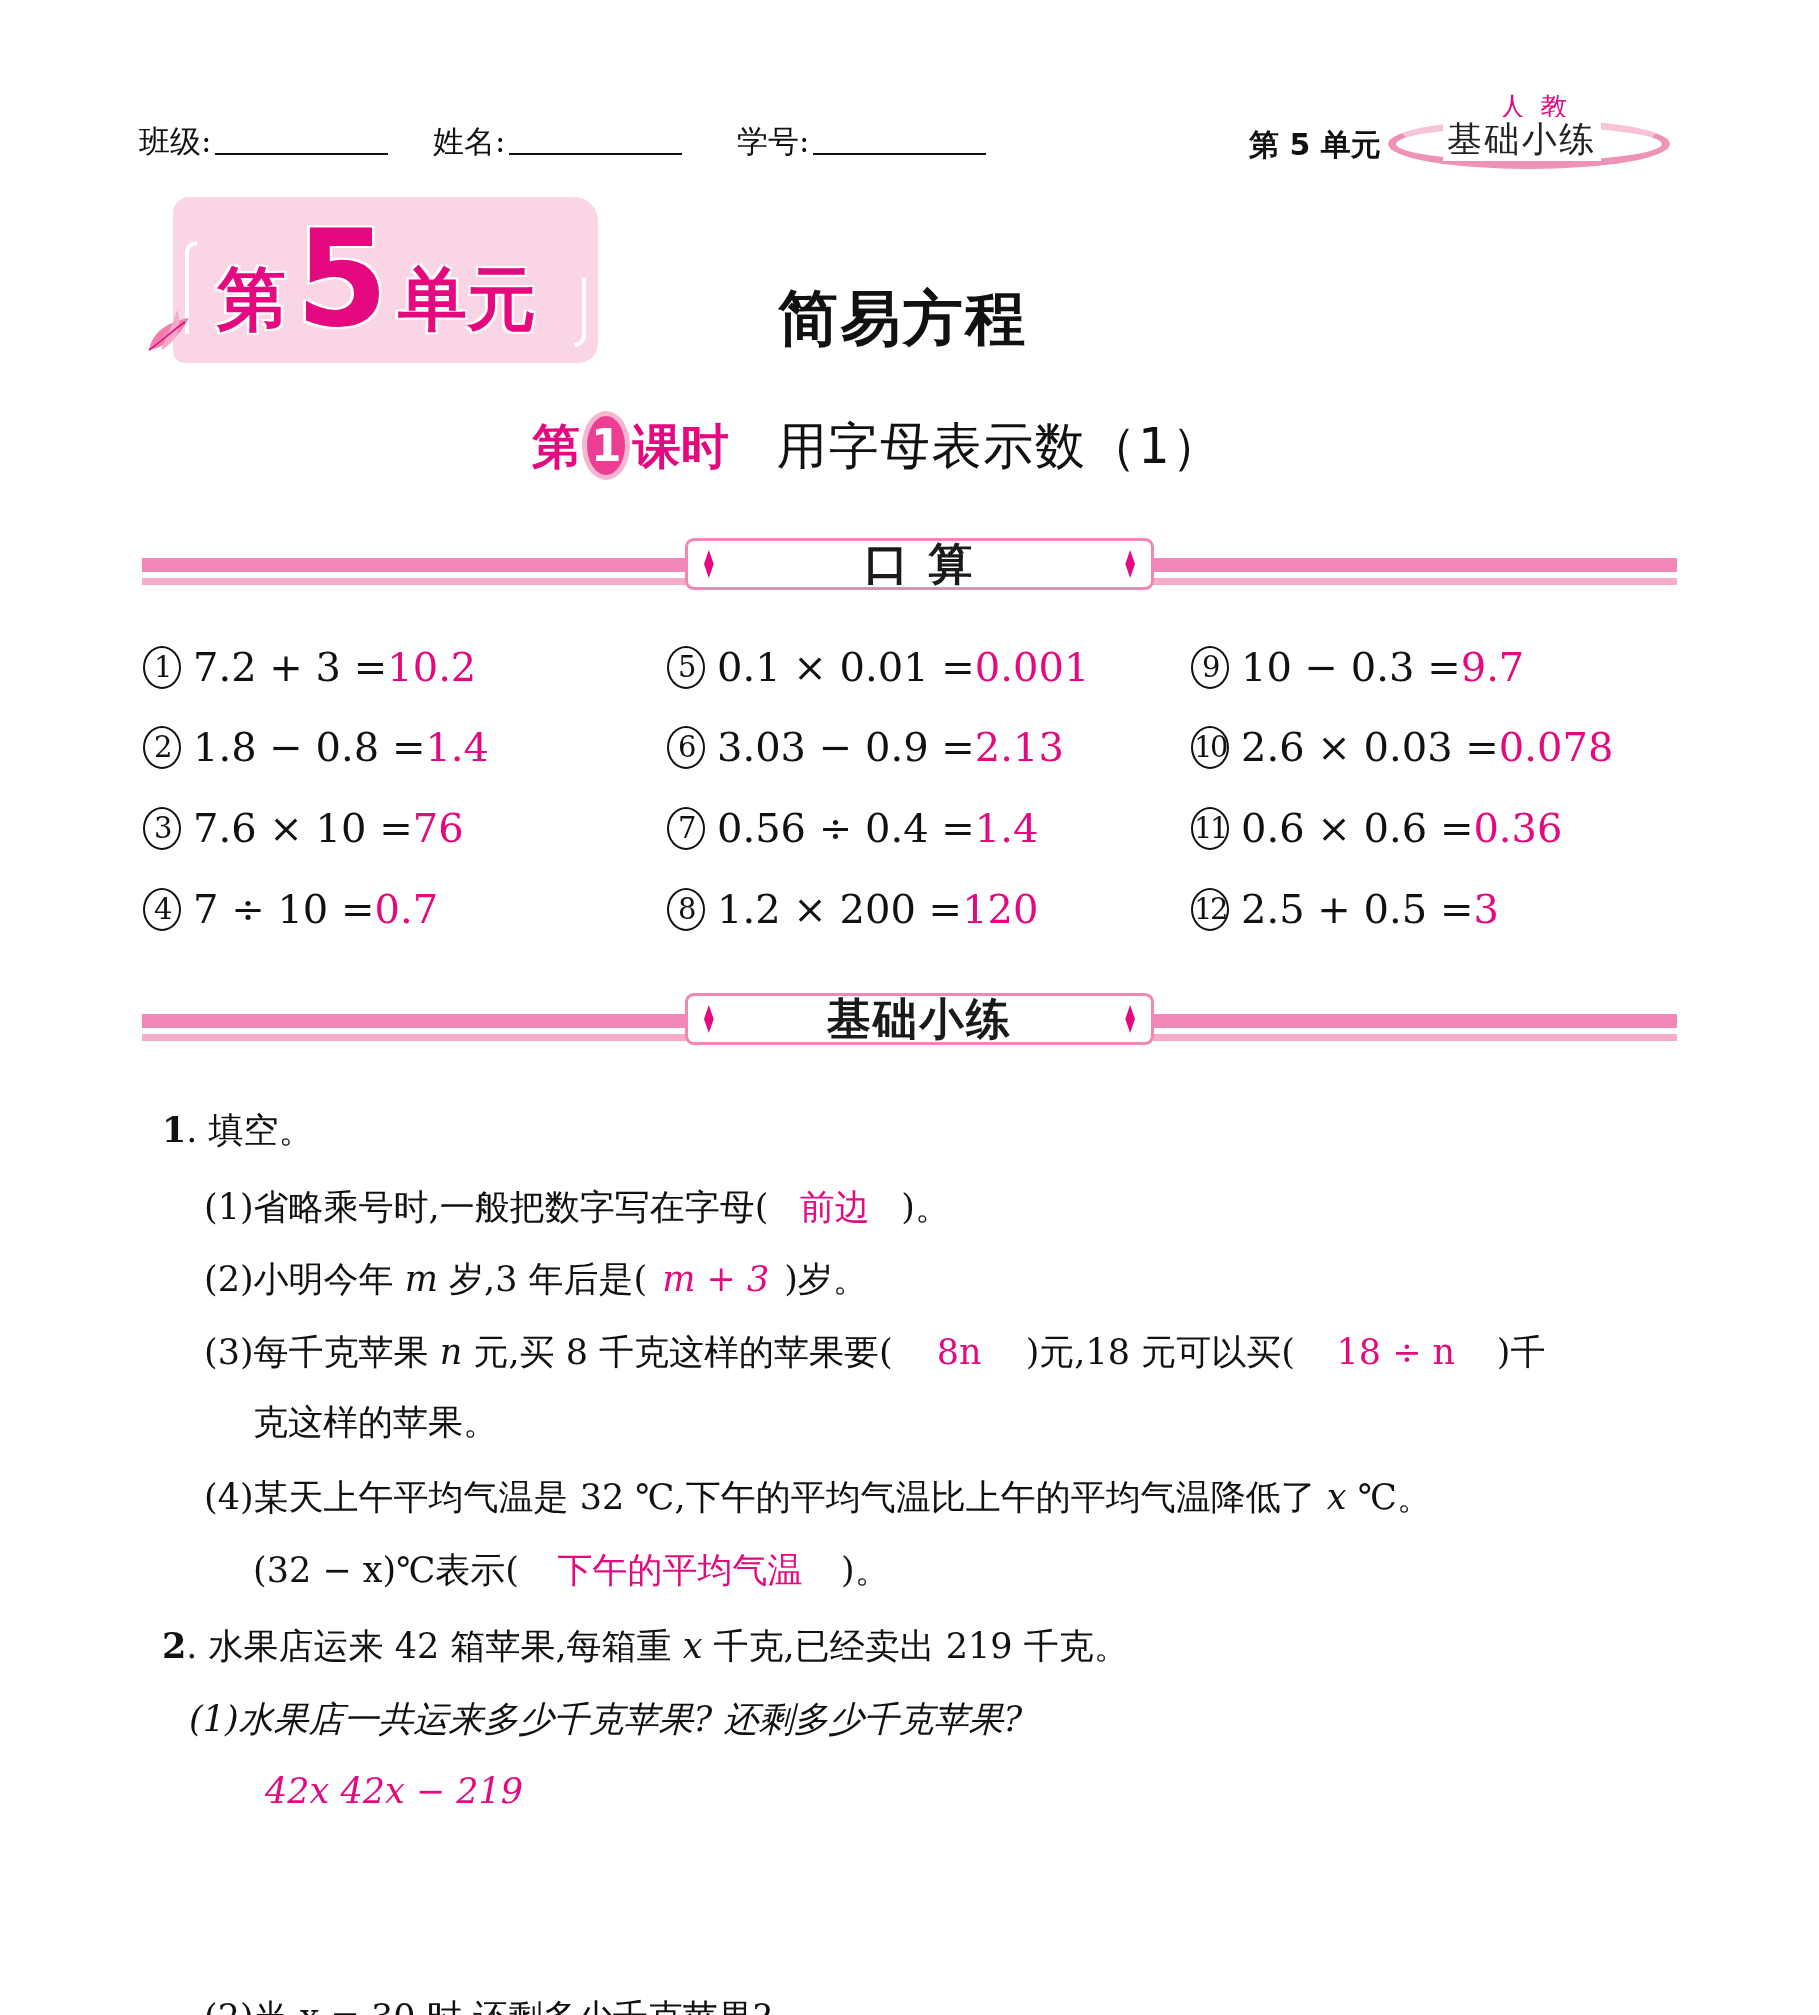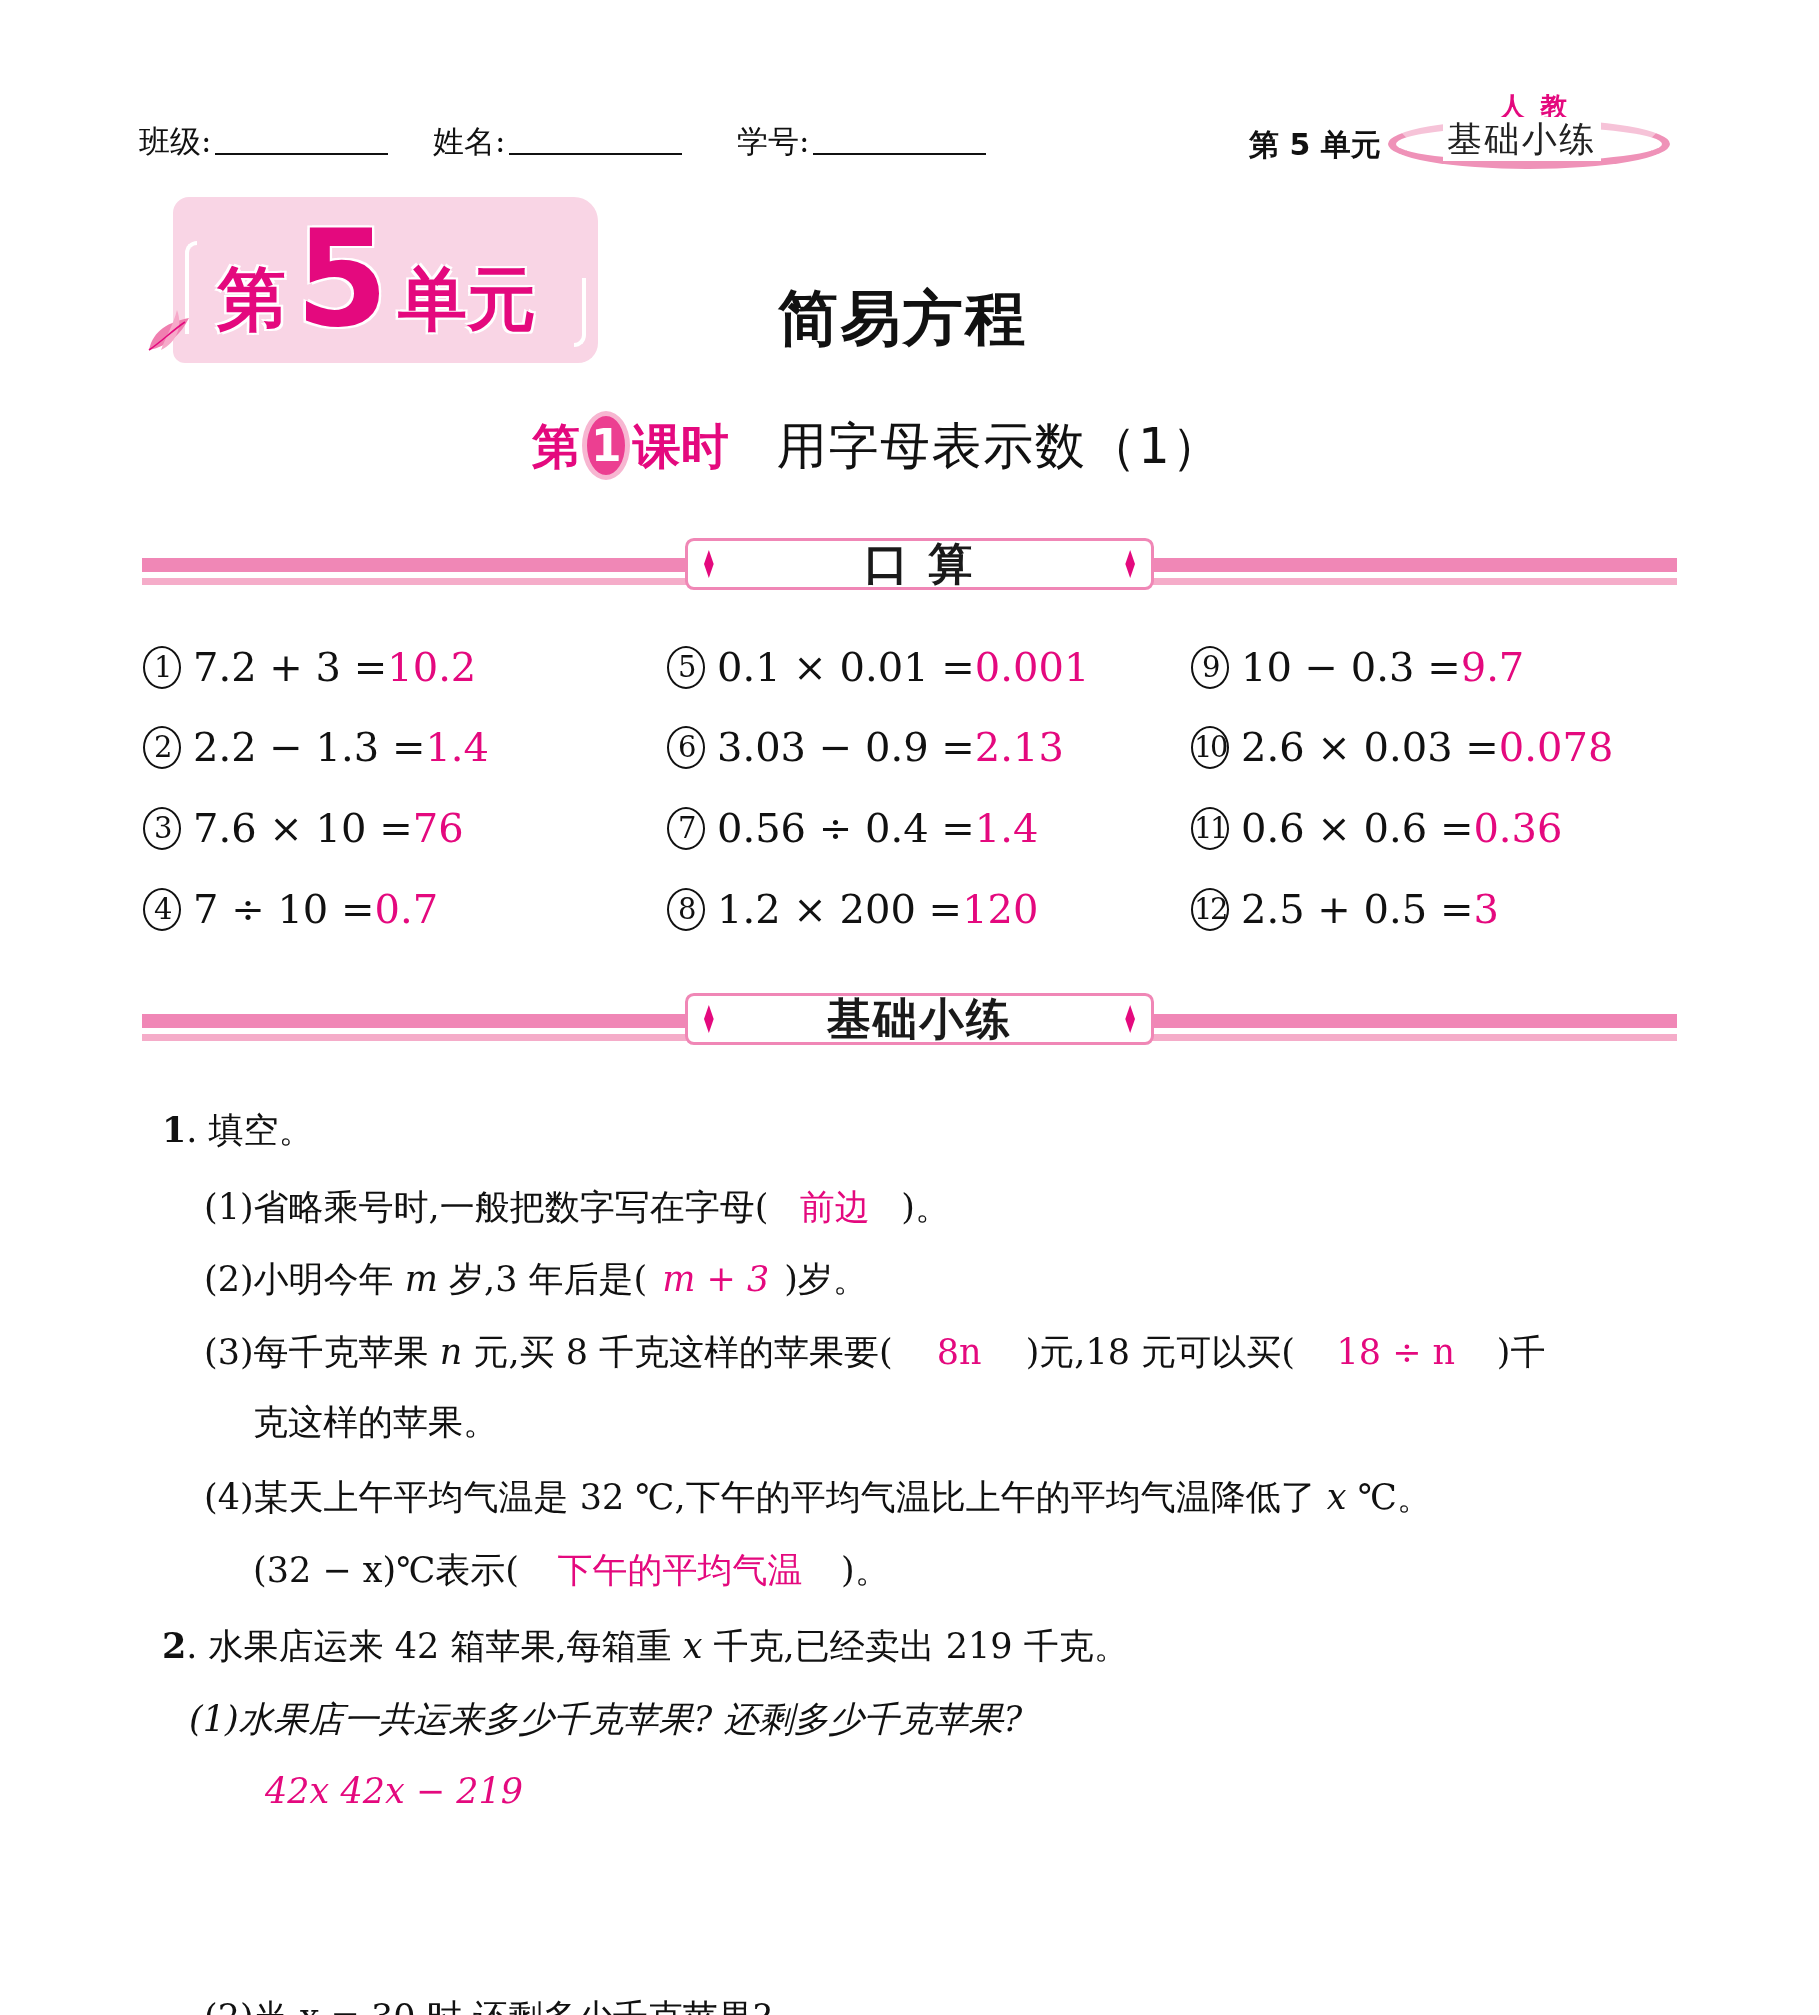--- a/index.html
+++ b/index.html
@@ -5,21 +5,21 @@
   * { margin: 0; padding: 0; box-sizing: border-box; }
   html, body { width: 1820px; height: 2535px; background: #ffffff; overflow: hidden; }
   body { position: relative; font-family: "DejaVu Serif", "Liberation Serif", serif; color: #111; }
 
   
   .hdr-field { position: absolute; top: 121px; font-size: 31px; line-height: 40px; display: flex; align-items: flex-end; }
   .hdr-field .lbl { white-space: nowrap; }
   .hdr-field .blank { display: inline-block; height: 2.4px; background: #111; margin-left: 3.2px; margin-bottom: 5.6px; }
 
   .unit-tag { position: absolute; left: 1249px; top: 125px; font-family: "DejaVu Sans", "Liberation Sans", sans-serif; font-weight: bold; font-size: 30px; line-height: 40px; white-space: nowrap; }
-  .brand-top { position: absolute; left: 1499px; top: 89px; font-family: "DejaVu Sans", sans-serif; font-weight: bold; font-size: 27px; color: #e4097e; letter-spacing: 14.5px; white-space: nowrap; }
+  .brand-top { position: absolute; left: 1499px; top: 89px; font-family: "DejaVu Sans", sans-serif; font-weight: normal; font-size: 27px; color: #e4097e; letter-spacing: 14.5px; white-space: nowrap; }
   .brand-oval { position: absolute; left: 1388px; top: 119px; width: 282px; height: 50px; border-radius: 50%; border: 8px solid #ef92b8; border-top-color: #f6c3d8; }
   .brand-text { position: absolute; left: 1443px; top: 117px; font-family: "DejaVu Sans", sans-serif; font-size: 35px; line-height: 44px; color: #222; background: #fff; padding: 0 4px; letter-spacing: 2.4px; white-space: nowrap; }
 
   
   .unit-banner { position: absolute; left: 173px; top: 197px; width: 425px; height: 166px; background: #f9d5e5; border-radius: 16px 24px 20px 12px; }
   .unit-banner .curl-l { position: absolute; left: 12px; top: 44px; width: 12px; height: 93px; border-left: 4.8px solid #fff; border-top: 4.8px solid #fff; border-radius: 12px 0 0 0; }
   .unit-banner .curl-r { position: absolute; right: 12px; bottom: 16px; width: 12px; height: 69px; border-right: 4.8px solid #fff; border-bottom: 4.8px solid #fff; border-radius: 0 0 12px 0; }
   .unit-banner .title { position: absolute; left: 44px; top: 16px; font-family: "DejaVu Sans", sans-serif; font-weight: bold; color: #e4097e; display: flex; align-items: flex-end; text-shadow: 2.4px 2.4px 0 #fff, -2.4px -2.4px 0 #fff, 2.4px -2.4px 0 #fff, -2.4px 2.4px 0 #fff; }
   .unit-banner .title .a { font-size: 69px; line-height: 93px; }
   .unit-banner .title .num { font-size: 133px; line-height: 133px; margin: 0 9.7px; }
@@ -107,21 +107,21 @@
   <span class="dia"></span>
 </div>
 
 <div class="calc" style="left:143px; top:641px;">
   <span class="circ">1</span>
   <span>7.2 + 3 =</span>
   <span class="ans">10.2</span>
 </div>
 <div class="calc" style="left:143px; top:721px;">
   <span class="circ">2</span>
-  <span>2.2 − 1.3 =</span>
+  <span>1.8 − 0.8 =</span>
   <span class="ans">1.4</span>
 </div>
 <div class="calc" style="left:143px; top:802px;">
   <span class="circ">3</span>
   <span>7.6 × 10 =</span>
   <span class="ans">76</span>
 </div>
 <div class="calc" style="left:143px; top:883px;">
   <span class="circ">4</span>
   <span>7 ÷ 10 =</span>

